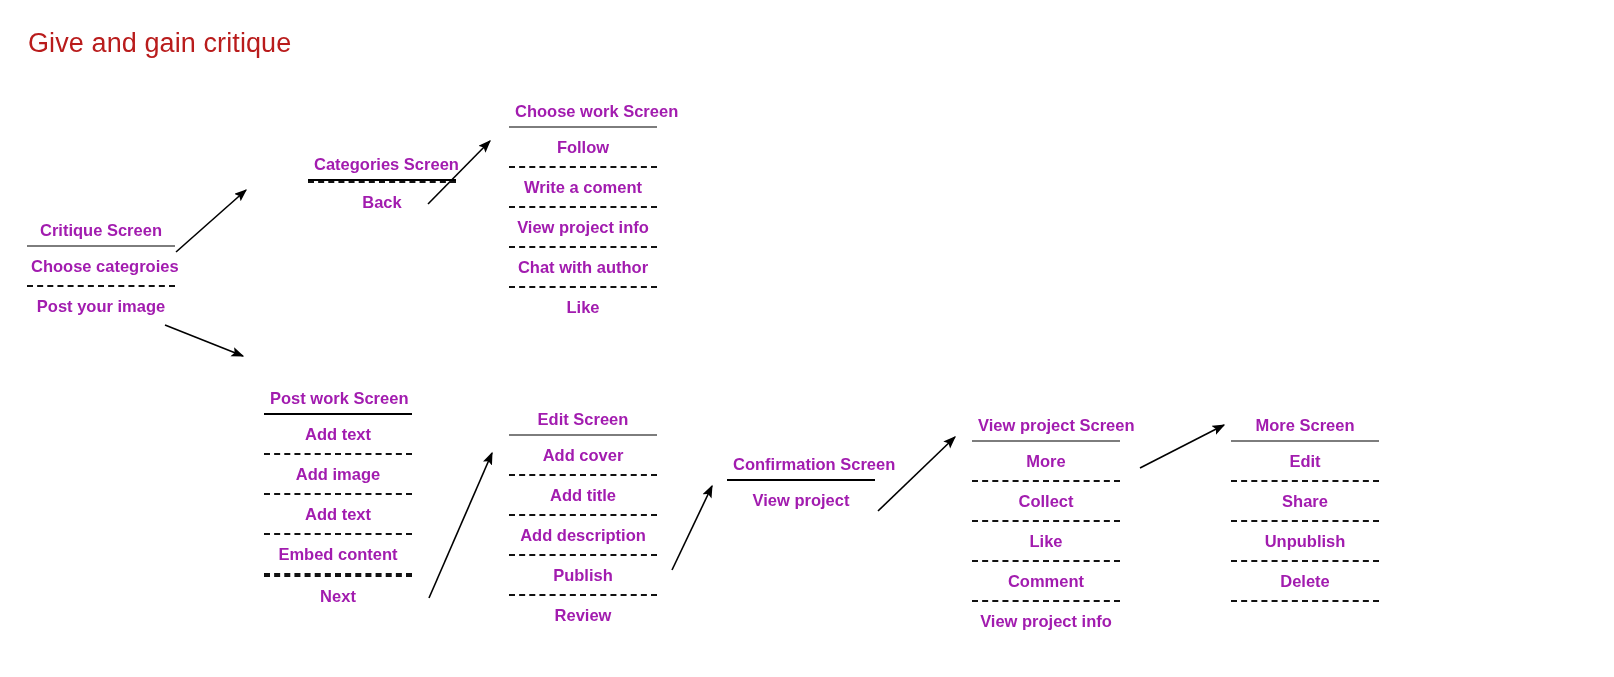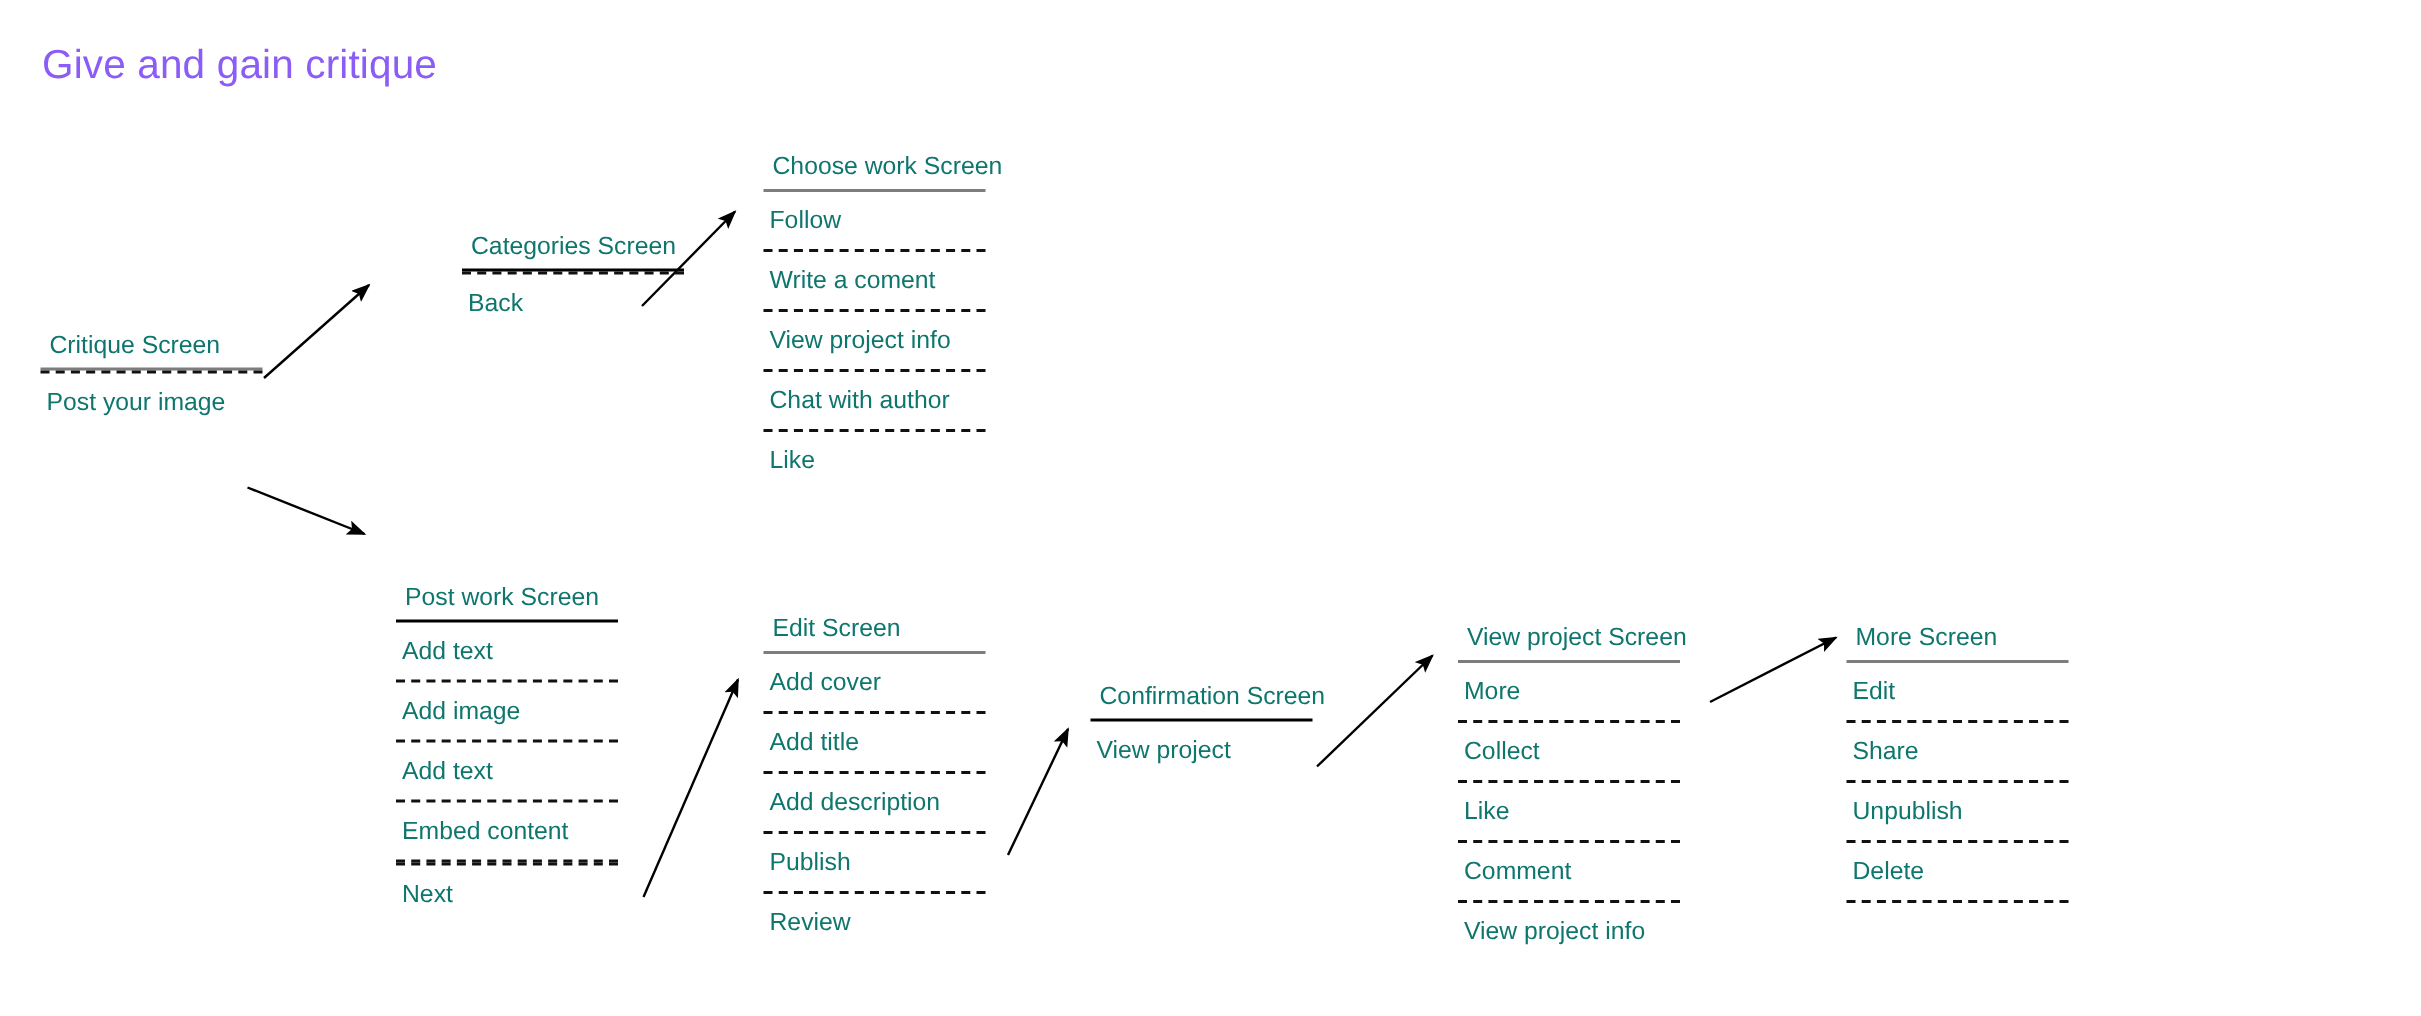--- a/index.html
+++ b/index.html
@@ -15,30 +15,31 @@
     color: #111111;
     overflow: hidden;
   }
 
   #page-title {
     position: absolute;
     left: 28px;
     top: 28px;
     font-size: 27px;
     font-weight: 400;
-    color: #8b5cf6;
+    color: #b91c1c;
     letter-spacing: 0.1px;
     white-space: nowrap;
   }
 
   .screen-card {
     position: absolute;
-    text-align: left;
+    text-align: center;
     font-size: 16.5px;
-    color: #0f766e;
+    color: #a21caf;
+    font-weight: bold;
   }
 
   .screen-title {
     padding: 0 6px 5px 6px;
     font-size: 16.5px;
     line-height: 20px;
     white-space: nowrap;
   }
 
   .title-rule {
@@ -94,20 +95,21 @@
       <line x1="672" y1="570" x2="712" y2="486" marker-end="url(#arrowhead)"></line>
       <line x1="878" y1="511" x2="955" y2="437" marker-end="url(#arrowhead)"></line>
       <line x1="1140" y1="468" x2="1224" y2="425" marker-end="url(#arrowhead)"></line>
     </g>
 </svg>
 
 <div id="screens-root">
     <div class="screen-card" style="left: 27px; top: 220px; width: 148px;">
       <div class="screen-title">Critique Screen</div>
       <div class="title-rule gray"></div>
+      <div class="screen-item">Choose categroies</div>
       <div class="item-sep"></div>
       <div class="screen-item">Post your image</div>
     </div>
     <div class="screen-card" style="left: 264px; top: 154px; width: 148px; margin-left: 44px;">
       <div class="screen-title">Categories Screen</div>
       <div class="title-rule"></div>
       <div class="item-sep"></div>
       <div class="screen-item">Back</div>
     </div>
     <div class="screen-card" style="left: 509px; top: 101px; width: 148px;">

